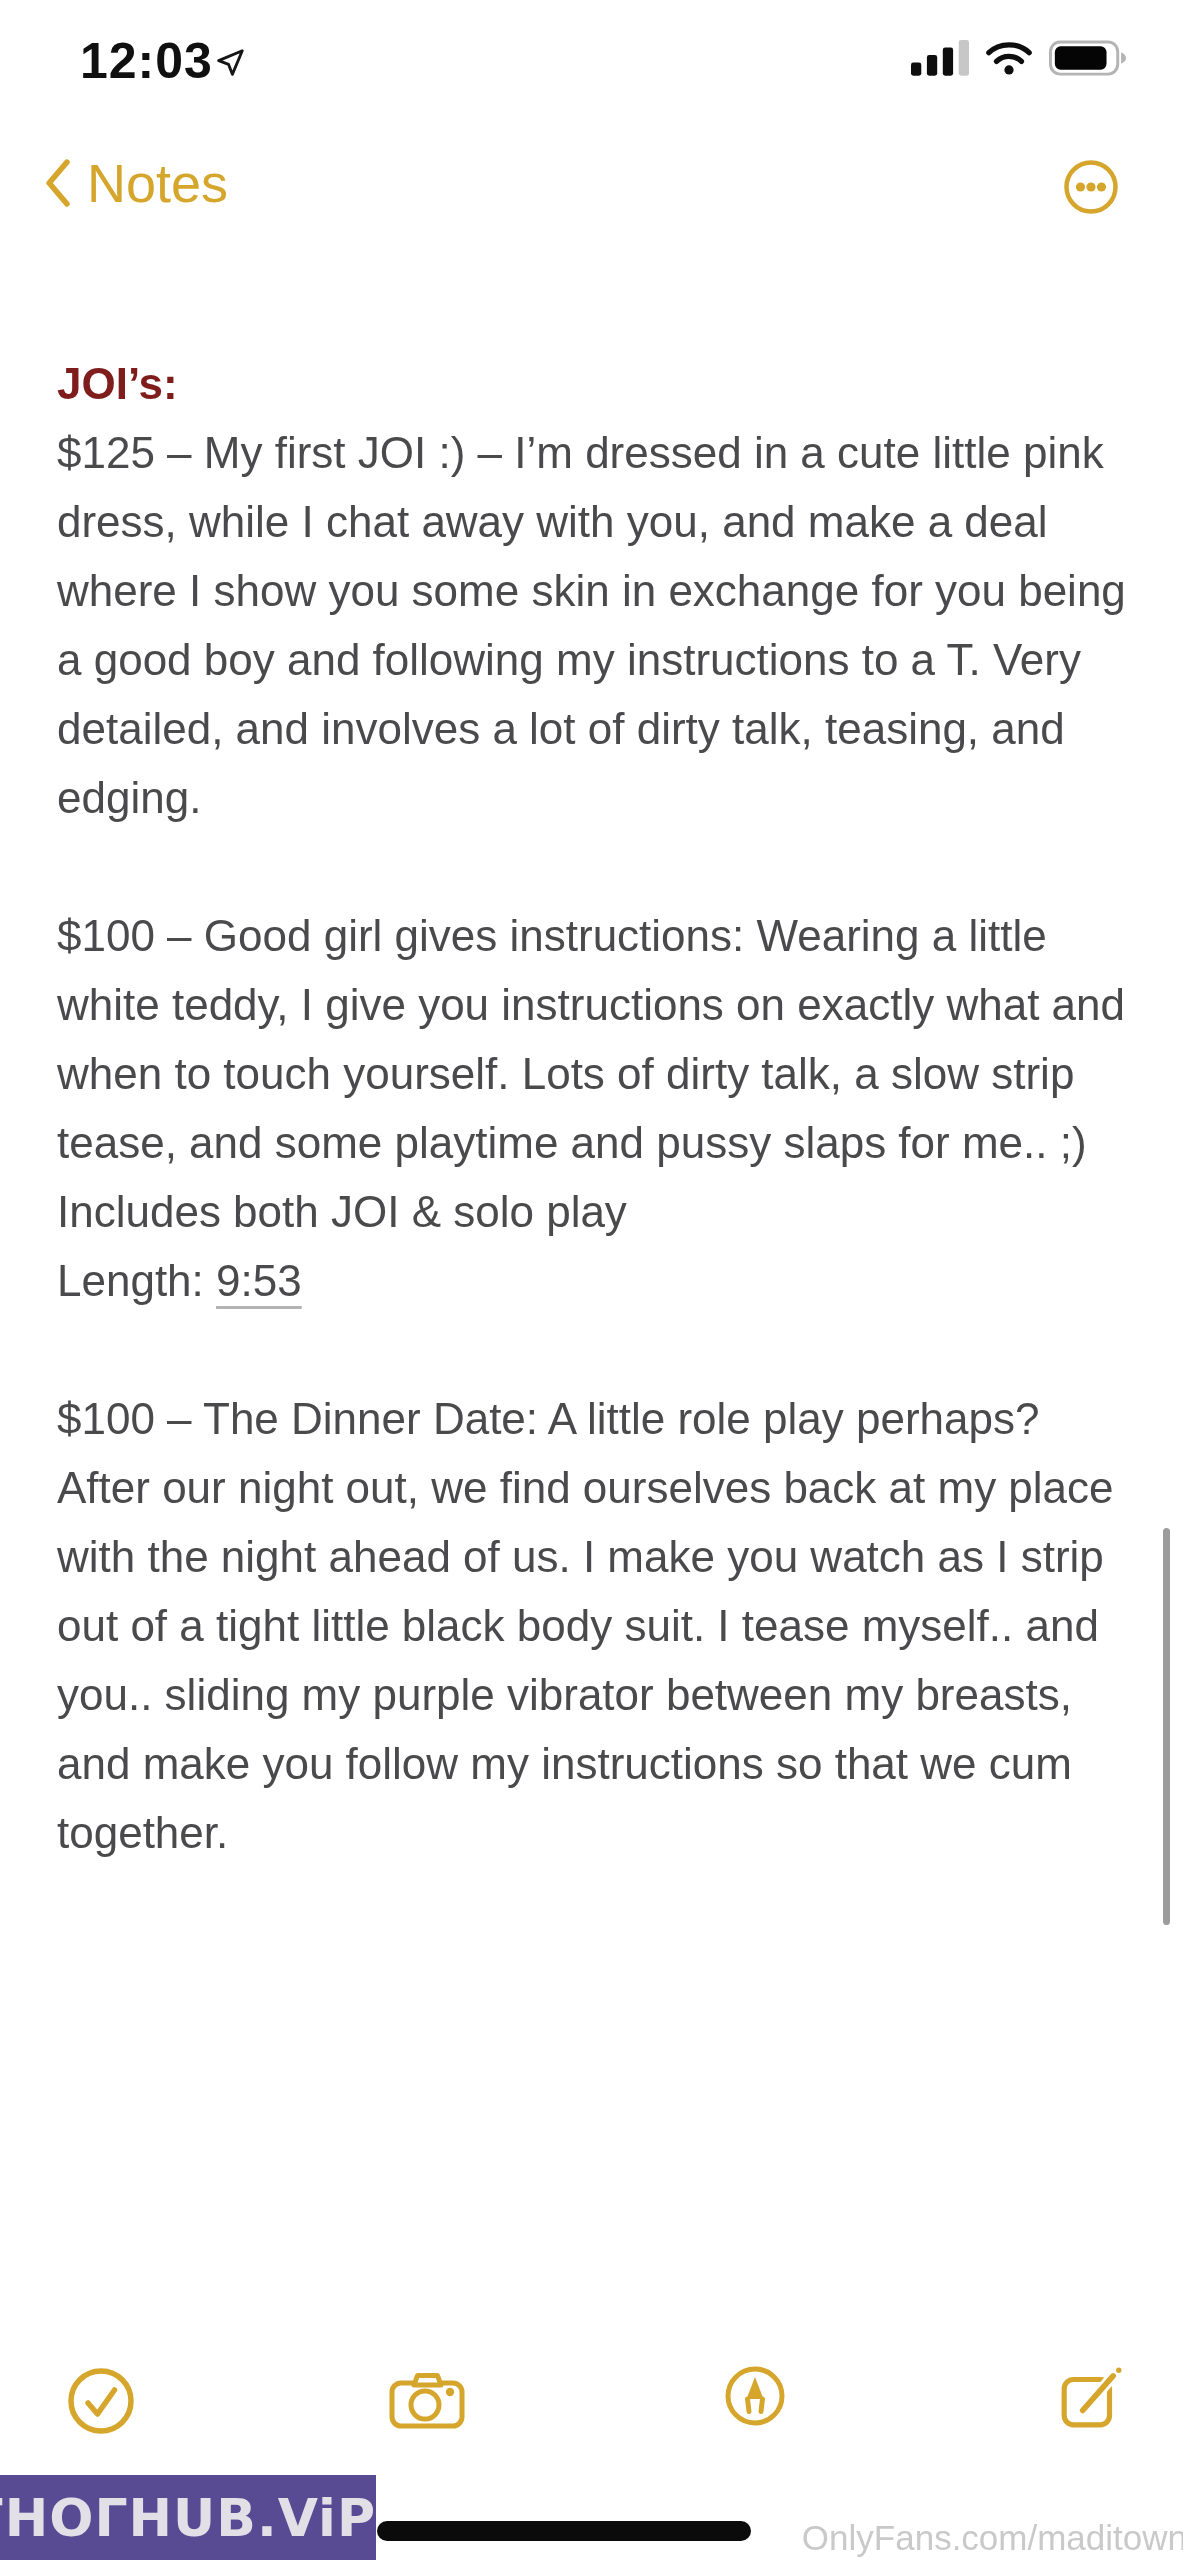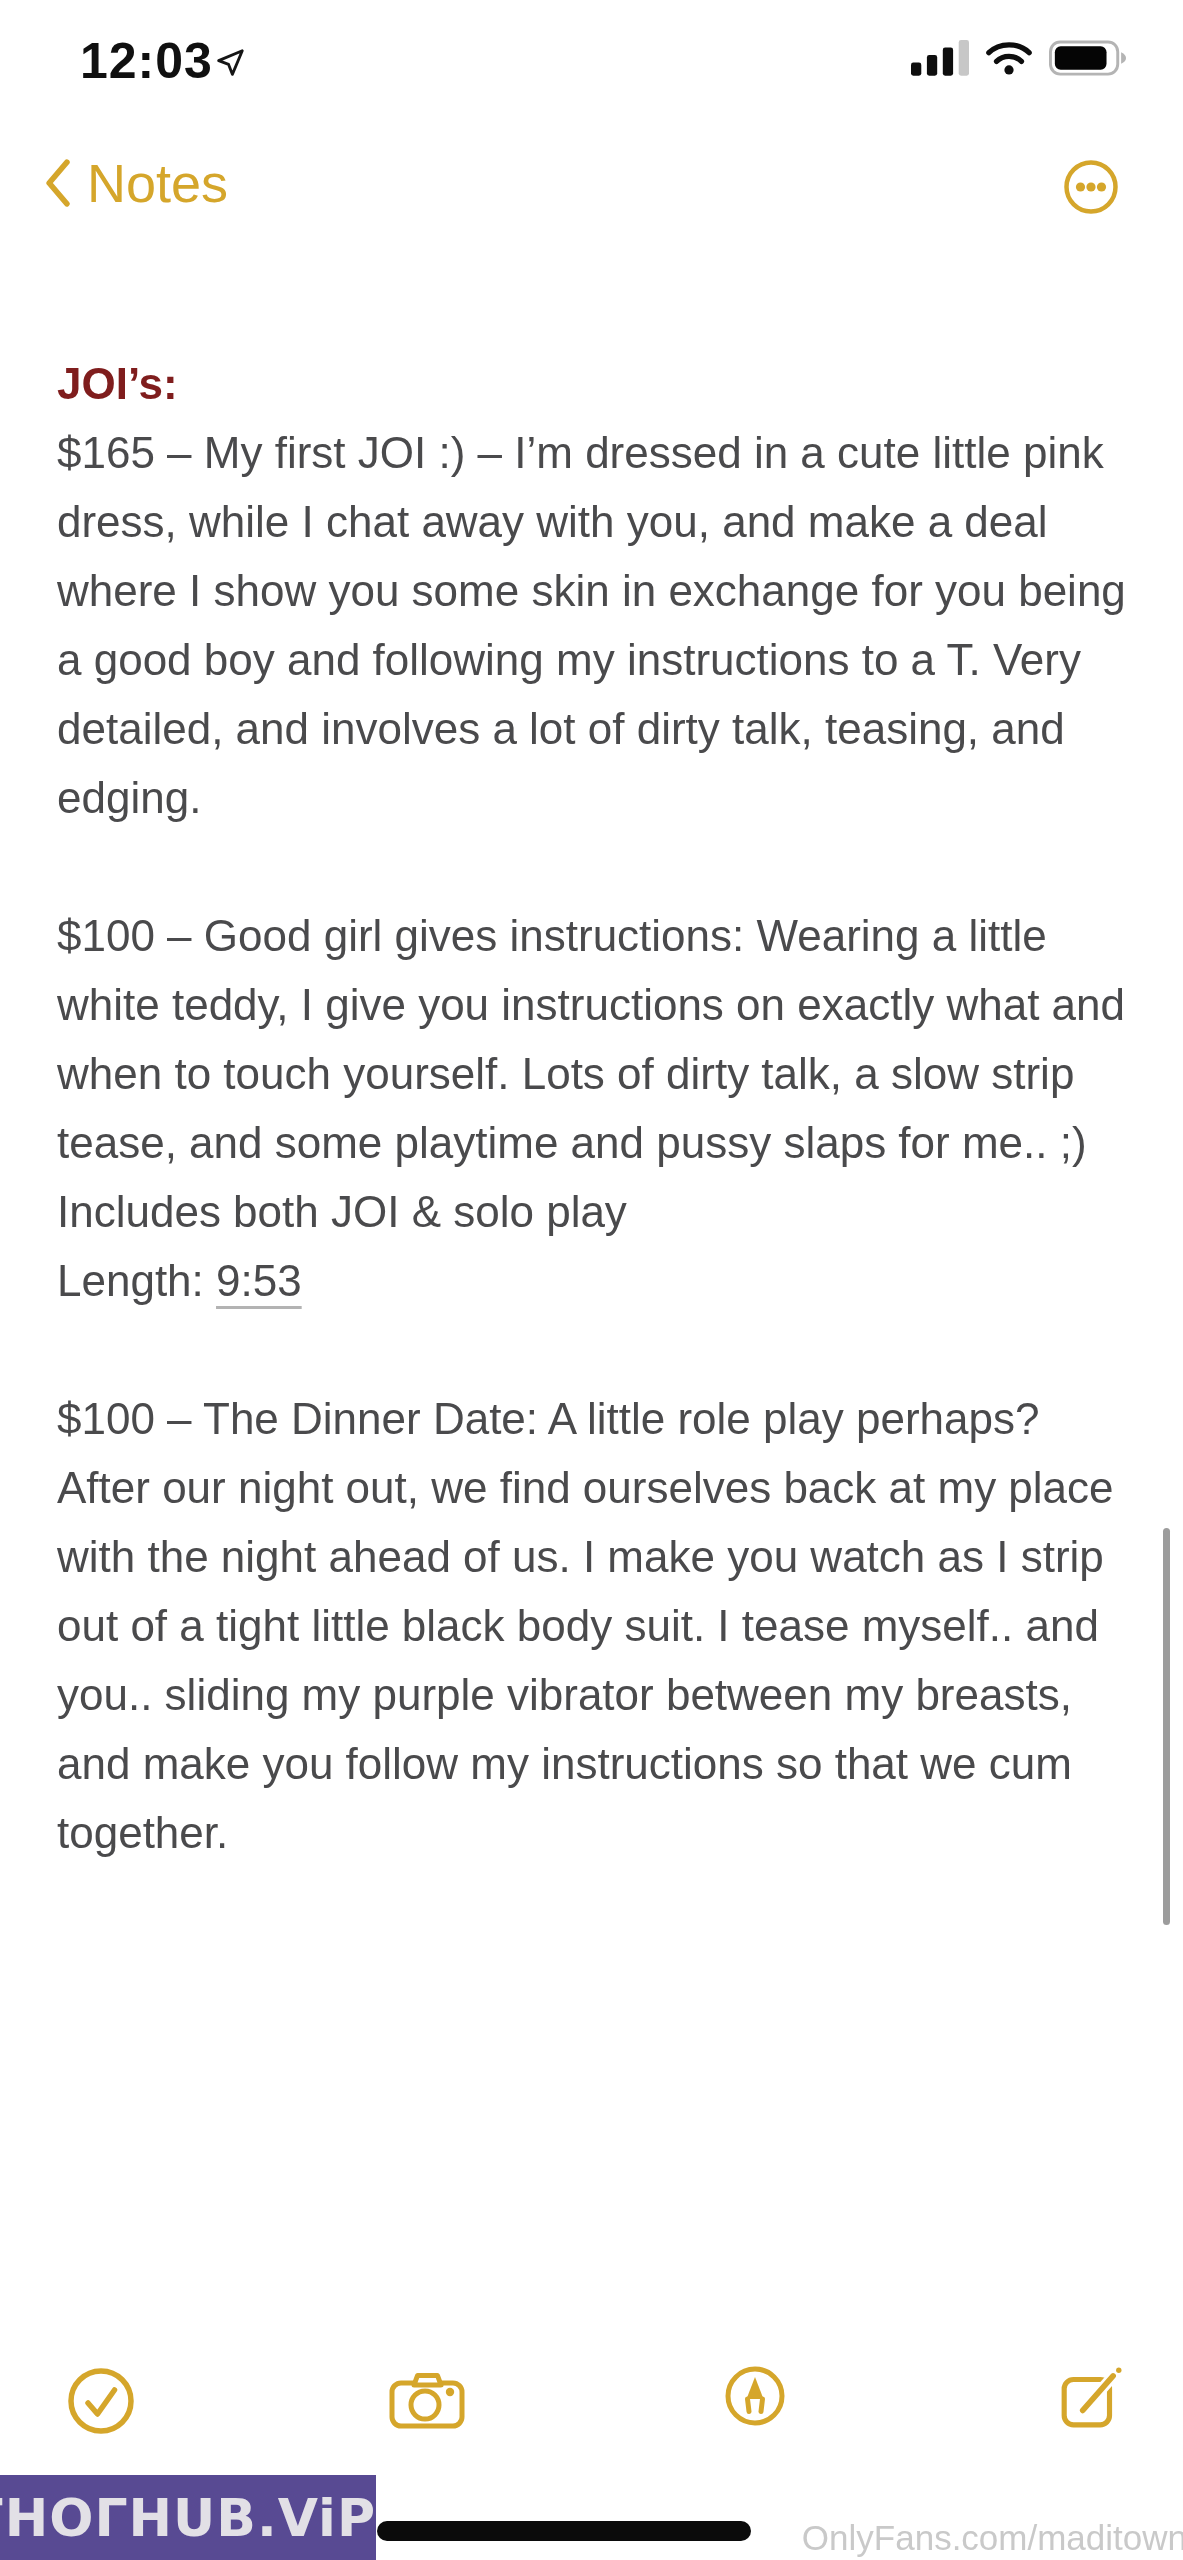--- a/index.html
+++ b/index.html
@@ -111,21 +111,21 @@
       <circle cx="18.5" cy="29" r="4.6" fill="#D5A62B"></circle>
       <circle cx="29" cy="29" r="4.6" fill="#D5A62B"></circle>
       <circle cx="39.5" cy="29" r="4.6" fill="#D5A62B"></circle>
     </svg>
   </button>
 
   <div class="note-content">
     <div class="note-title">JOI’s:</div>
 
     <div class="note-section">
-      <div class="note-section-body">$165 – My first JOI :) – I’m dressed in a cute little pink dress, while I chat away with you, and make a deal where I show you some skin in exchange for you being a good boy and following my instructions to a T. Very detailed, and involves a lot of dirty talk, teasing, and edging.</div>
+      <div class="note-section-body">$125 – My first JOI :) – I’m dressed in a cute little pink dress, while I chat away with you, and make a deal where I show you some skin in exchange for you being a good boy and following my instructions to a T. Very detailed, and involves a lot of dirty talk, teasing, and edging.</div>
     </div>
 
     <div class="note-section">
       <div class="note-section-body">$100 – Good girl gives instructions: Wearing a little white teddy, I give you instructions on exactly what and when to touch yourself. Lots of dirty talk, a slow strip tease, and some playtime and pussy slaps for me.. ;)
 Includes both JOI &amp; solo play</div>
       <div class="length-line"><span>Length: </span><a class="length-link">9:53</a></div>
     </div>
 
     <div class="note-section">
       <div class="note-section-body">$100 – The Dinner Date: A little role play perhaps? After our night out, we find ourselves back at my place with the night ahead of us. I make you watch as I strip out of a tight little black body suit. I tease myself.. and you.. sliding my purple vibrator between my breasts, and make you follow my instructions so that we cum together.</div>

